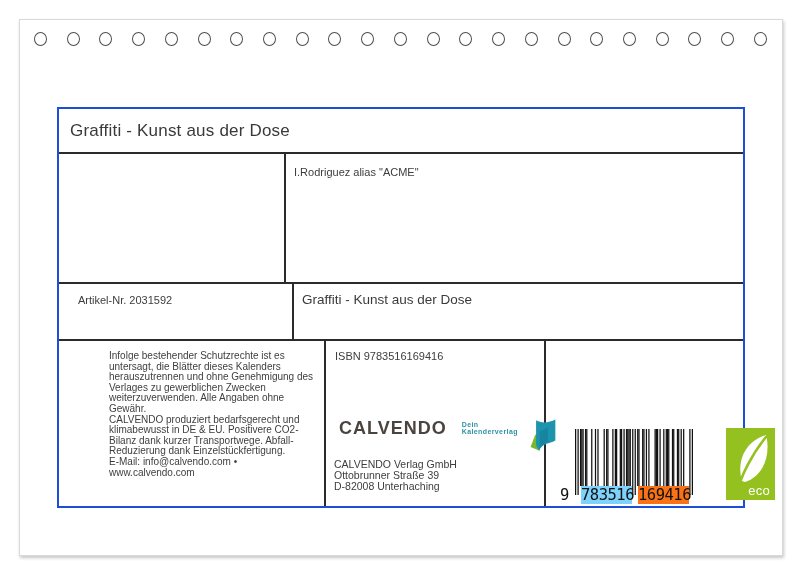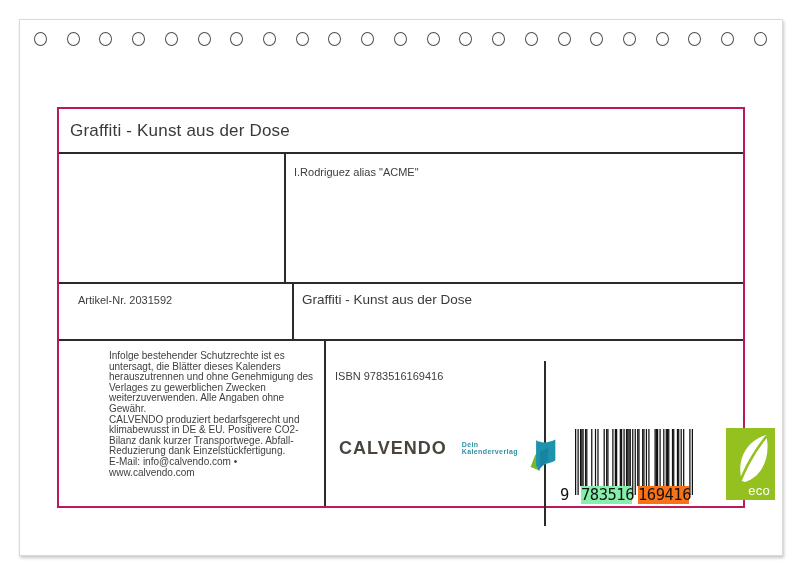--- a/index.html
+++ b/index.html
@@ -18,32 +18,32 @@
     display:flex; justify-content:space-between; align-items:center;
   }
   .hole {
     width:13px; height:14px; border:1.5px solid #4f4f4f; border-radius:50%;
     background:#ffffff;
   }
 
   
   .btable {
     position:absolute; left:37px; top:87px; width:688px; height:401px;
-    border:2px solid #be185d; background:#fff;
+    border:2px solid #1d4ed8; background:#fff;
   }
   .row { display:flex; width:100%; }
   .row + .row { border-top:2px solid #2b2b2b; }
   .r1 { height:43px; align-items:center; }
   .r2 { height:130px; }
   .r3 { height:57px;padding-left:8px; }
   .r4 { height:167px;padding-left:40px; }
   .cell { position:relative; height:100%; }
   .cl  { width:227px; border-right:2px solid #2b2b2b; }
   .cr  { flex:1; }
-  .c2  { width:220px; border-right:2px solid #2b2b2b;margin-top:20px; }
+  .c2  { width:220px; border-right:2px solid #2b2b2b; }
 
   .title-cell { padding-left:11px; font-size:17px; letter-spacing:.2px; color:#3a3a3a; width:100%; }
   .credit { padding:12px 8px 0 8px; font-size:11px; }
   .artnr  { padding:10px 8px 0 11px; font-size:11px; }
   .prodtitle { padding:8px 8px 0 8px; font-size:13.5px; color:#3a3a3a; }
 
   .legal {
     padding:10px 0 0 10px; font-size:10px; line-height:10.6px;
     white-space:pre; color:#3e3e3e; overflow:hidden;
   }
@@ -59,21 +59,21 @@
 
   .address { position:absolute; left:8px; top:118px; font-size:10.5px; line-height:11px; }
   .address div { white-space:nowrap; }
 
   
   .barcode { position:absolute; left:29px; top:88px; width:118px; height:82px; }
   .bars { position:absolute; left:0; top:0; }
   .bdigit { position:absolute; font-family:"DejaVu Sans Mono", monospace;
             font-size:15.5px; letter-spacing:-.5px; color:#111; top:57px; }
   .d-lead { left:-15px; }
-  .d-g1 { left:6px;  width:51px; text-align:center; background:#86efac; }
+  .d-g1 { left:6px;  width:51px; text-align:center; background:#7dd3fc; }
   .d-g2 { left:63px; width:51px; text-align:right; background:#f97316; }
 
   
   .eco { position:absolute; left:180px; top:87px; width:49px; height:72px; }
   .eco svg { position:absolute; left:0; top:0; }
   .eco-label {
     position:absolute; right:5px; bottom:2px; color:#ffffff;
     font-size:13px; font-weight:400; letter-spacing:.3px;text-align:center;
   }
 </style>
@@ -147,20 +147,25 @@
             <div class="logo-name">CALVENDO</div>
             <div class="logo-tag">Dein Kalenderverlag</div>
           </div>
           <svg class="logo-mark" width="33" height="35" viewBox="0 0 33 35">
             <path d="M10 17 L15 13 L15 34 L5 30 Z" fill="#76b82a"></path>
             <path d="M11 1 C18 5 26 3 32 0 L32 23 C25 27 19 25 14 34 L11 28 Z" fill="#1e93ad"></path>
             <path d="M15 13 L15 32 C18 27 22 25 24 24 L24 9 Z" fill="#117c95" opacity="0.55"></path>
           </svg>
         </div>
 
+        <div class="address">
+          <div>CALVENDO Verlag GmbH</div>
+          <div>Ottobrunner Straße 39</div>
+          <div>D-82008 Unterhaching</div>
+        </div>
       </div>
 
       <div class="cell cr">
         <div class="barcode">
           <svg class="bars" id="bars" width="118" height="66" viewBox="0 0 95 66" preserveAspectRatio="none" fill="#111">
               <rect x="0" y="0" width="1" height="66"></rect>
               <rect x="2" y="0" width="1" height="66"></rect>
               <rect x="4" y="0" width="1" height="57"></rect>
               <rect x="5" y="0" width="1" height="57"></rect>
               <rect x="6" y="0" width="1" height="57"></rect>

